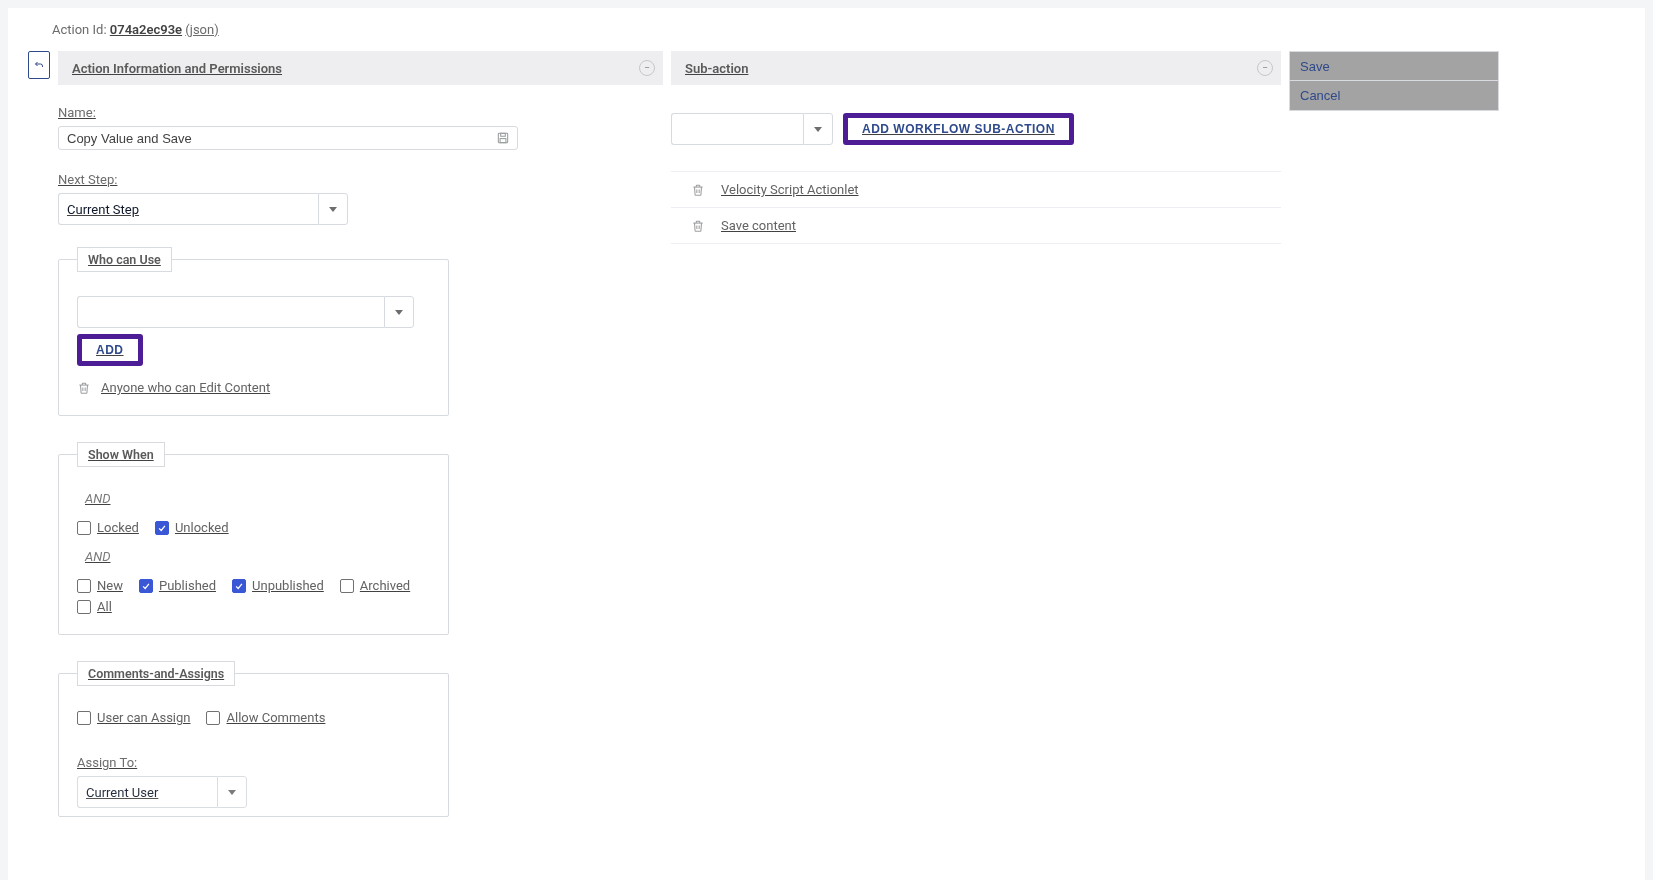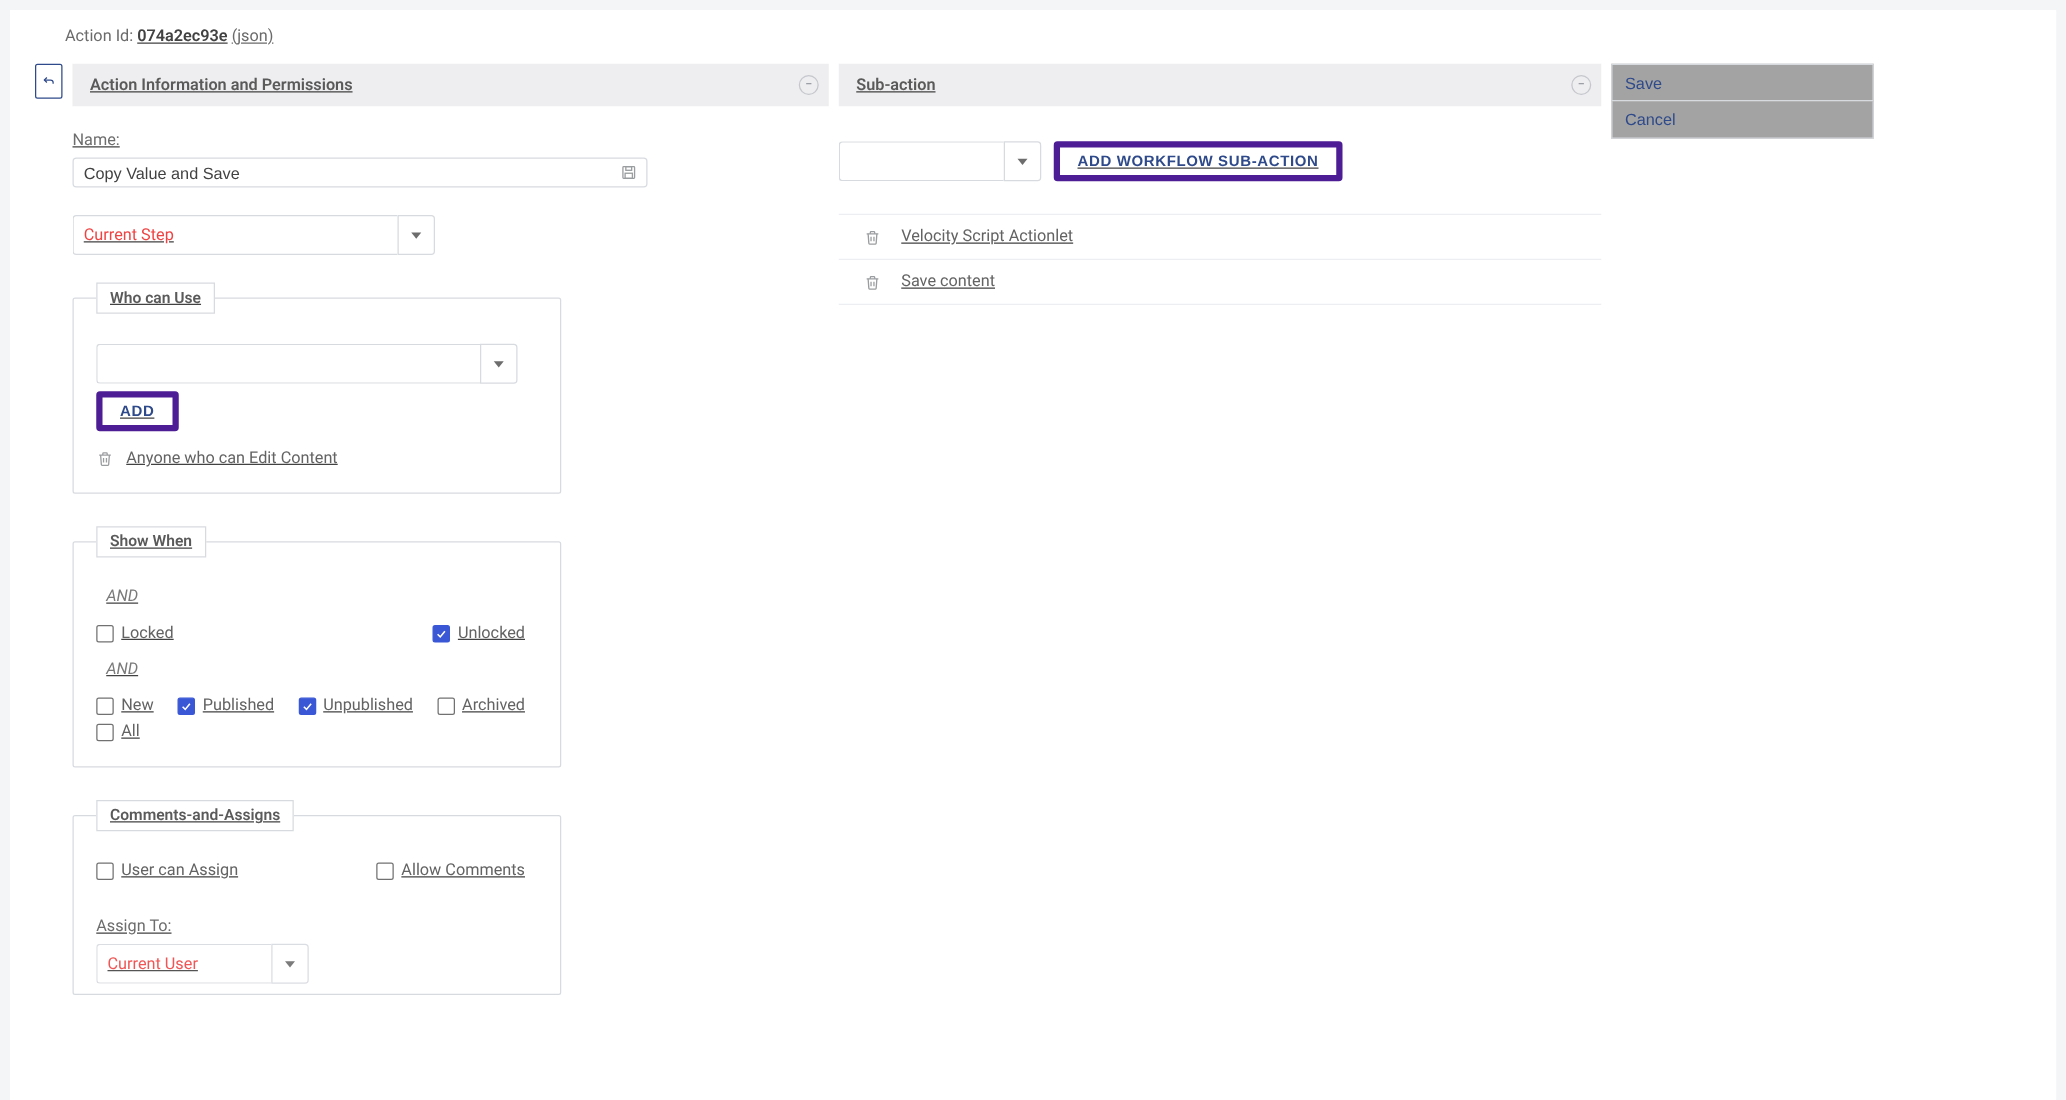--- a/index.html
+++ b/index.html
@@ -79,21 +79,21 @@
     position:absolute; right:8px; top:50%; transform:translateY(-50%);
     color:#9a9d9f; font-size:14px;
   }
   .select-wrap { display:flex; }
   .select-main {
     height: 32px; width: 260px;
     border: 1px solid #d7dadf; border-right:none;
     border-radius: 3px 0 0 3px;
     padding: 0 8px; background:#fff;
     display:flex; align-items:center;
-    color:#ef4444;
+    color:#0f172a;
   }
   .select-arrow {
     height:32px; width:30px;
     border:1px solid #d7dadf;
     border-radius: 0 3px 3px 0;
     background:#fff;
     display:flex; align-items:center; justify-content:center;
     cursor:pointer;
     color:#6d6d6d;
   }
@@ -108,21 +108,21 @@
     width: 391px;
   }
   fieldset.group legend {
     padding: 4px 10px;
     border: 1px solid #d7dadf;
     font-weight: 600;
     color: #5a5a5a;
     background:#fff;
     font-size: 12.5px;
   }
-  .inline-row { display:flex; align-items:center; gap:6px; flex-wrap:wrap;justify-content:space-between; }
+  .inline-row { display:flex; align-items:center; gap:6px; flex-wrap:wrap; }
   .inline-row.space { margin-bottom: 14px; }
   .btn {
     height: 32px;
     padding: 0 14px;
     border: 5px solid #4c1d95;
     background: #fff;
     color: #2f4a8a;
     font-weight: 600;
     letter-spacing: .5px;
     border-radius: 3px;
@@ -215,20 +215,21 @@
               <svg width="14" height="14" viewBox="0 0 24 24" fill="none" stroke="currentColor" stroke-width="1.8">
                   <rect x="4" y="4" width="16" height="16" rx="1"></rect>
                   <rect x="8" y="4" width="8" height="5"></rect>
                   <rect x="7" y="13" width="10" height="7"></rect>
                 </svg>
             </span>
           </div>
         </div>
 
         <div class="field-block">
+          <div class="label">Next Step:</div>
           <div class="select-wrap">
             <div class="select-main">
                 <span>Current Step</span>
               </div>
             <div class="select-arrow">
                 <span class="caret-down"></span>
               </div>
           </div>
         </div>
 

